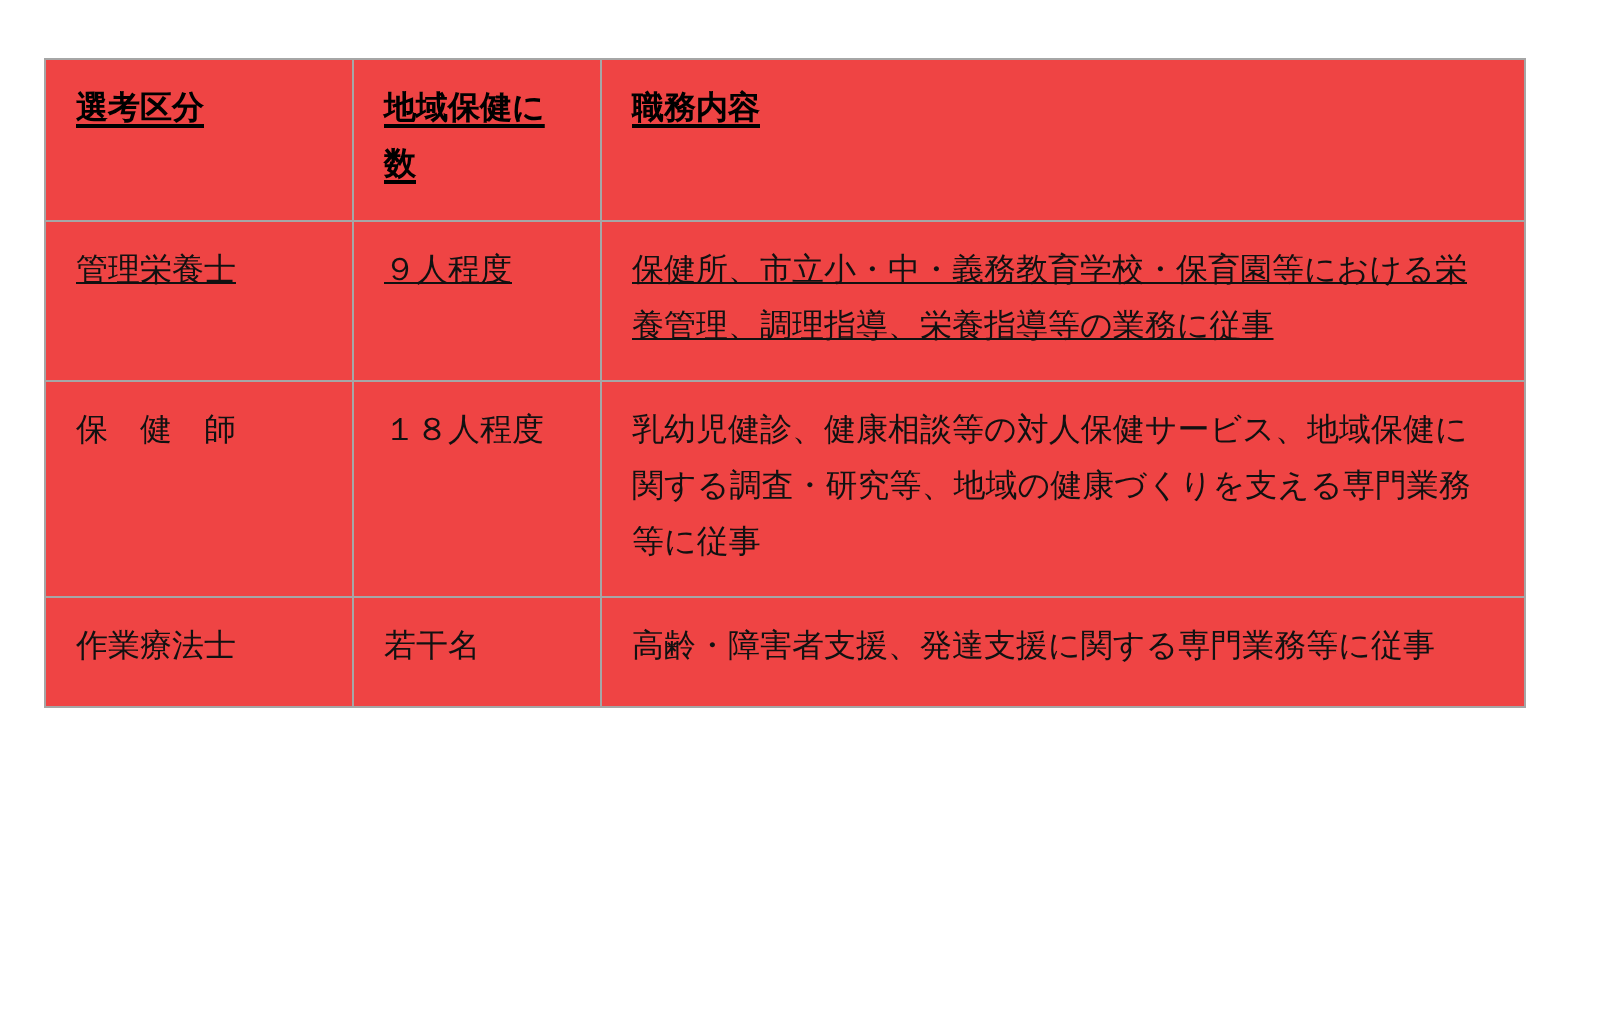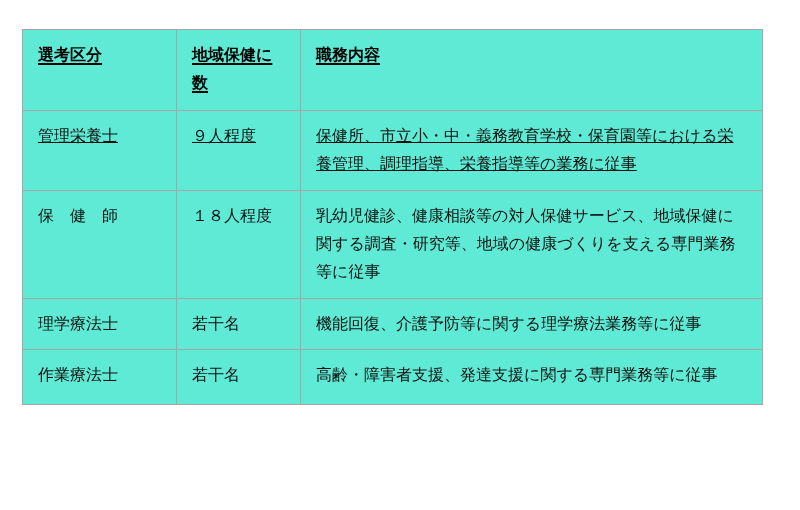--- a/index.html
+++ b/index.html
@@ -17,21 +17,21 @@
   }
   .doc-canvas {
     position: absolute;
     left: 22px;
     top: 29px;
   }
   table.recruit {
     border-collapse: collapse;
     table-layout: fixed;
     width: 740px;
-    background: #5eead4;
+    background: #ef4444;
   }
   col.c1 { width: 154px; }
   col.c2 { width: 124px; }
   col.c3 { width: 462px; }
   table.recruit th,
   table.recruit td {
     border: 1px solid #a6a6a6;
     vertical-align: top;
     text-align: left;
     padding: 11px 15px;
@@ -79,25 +79,20 @@
         <td>保健所、市立小・中・義務教育学校・保育園等における栄
 養管理、調理指導、栄養指導等の業務に従事</td>
       </tr>
       <tr class="row-1">
         <td>保　健　師</td>
         <td>１８人程度</td>
         <td>乳幼児健診、健康相談等の対人保健サービス、地域保健に
 関する調査・研究等、地域の健康づくりを支える専門業務
 等に従事</td>
       </tr>
-      <tr class="row-2">
-        <td>理学療法士</td>
-        <td>若干名</td>
-        <td>機能回復、介護予防等に関する理学療法業務等に従事</td>
-      </tr>
       <tr class="row-3">
         <td>作業療法士</td>
         <td>若干名</td>
         <td>高齢・障害者支援、発達支援に関する専門業務等に従事</td>
       </tr>
     </tbody>
   </table>
 </div>
 
 </body></html>

